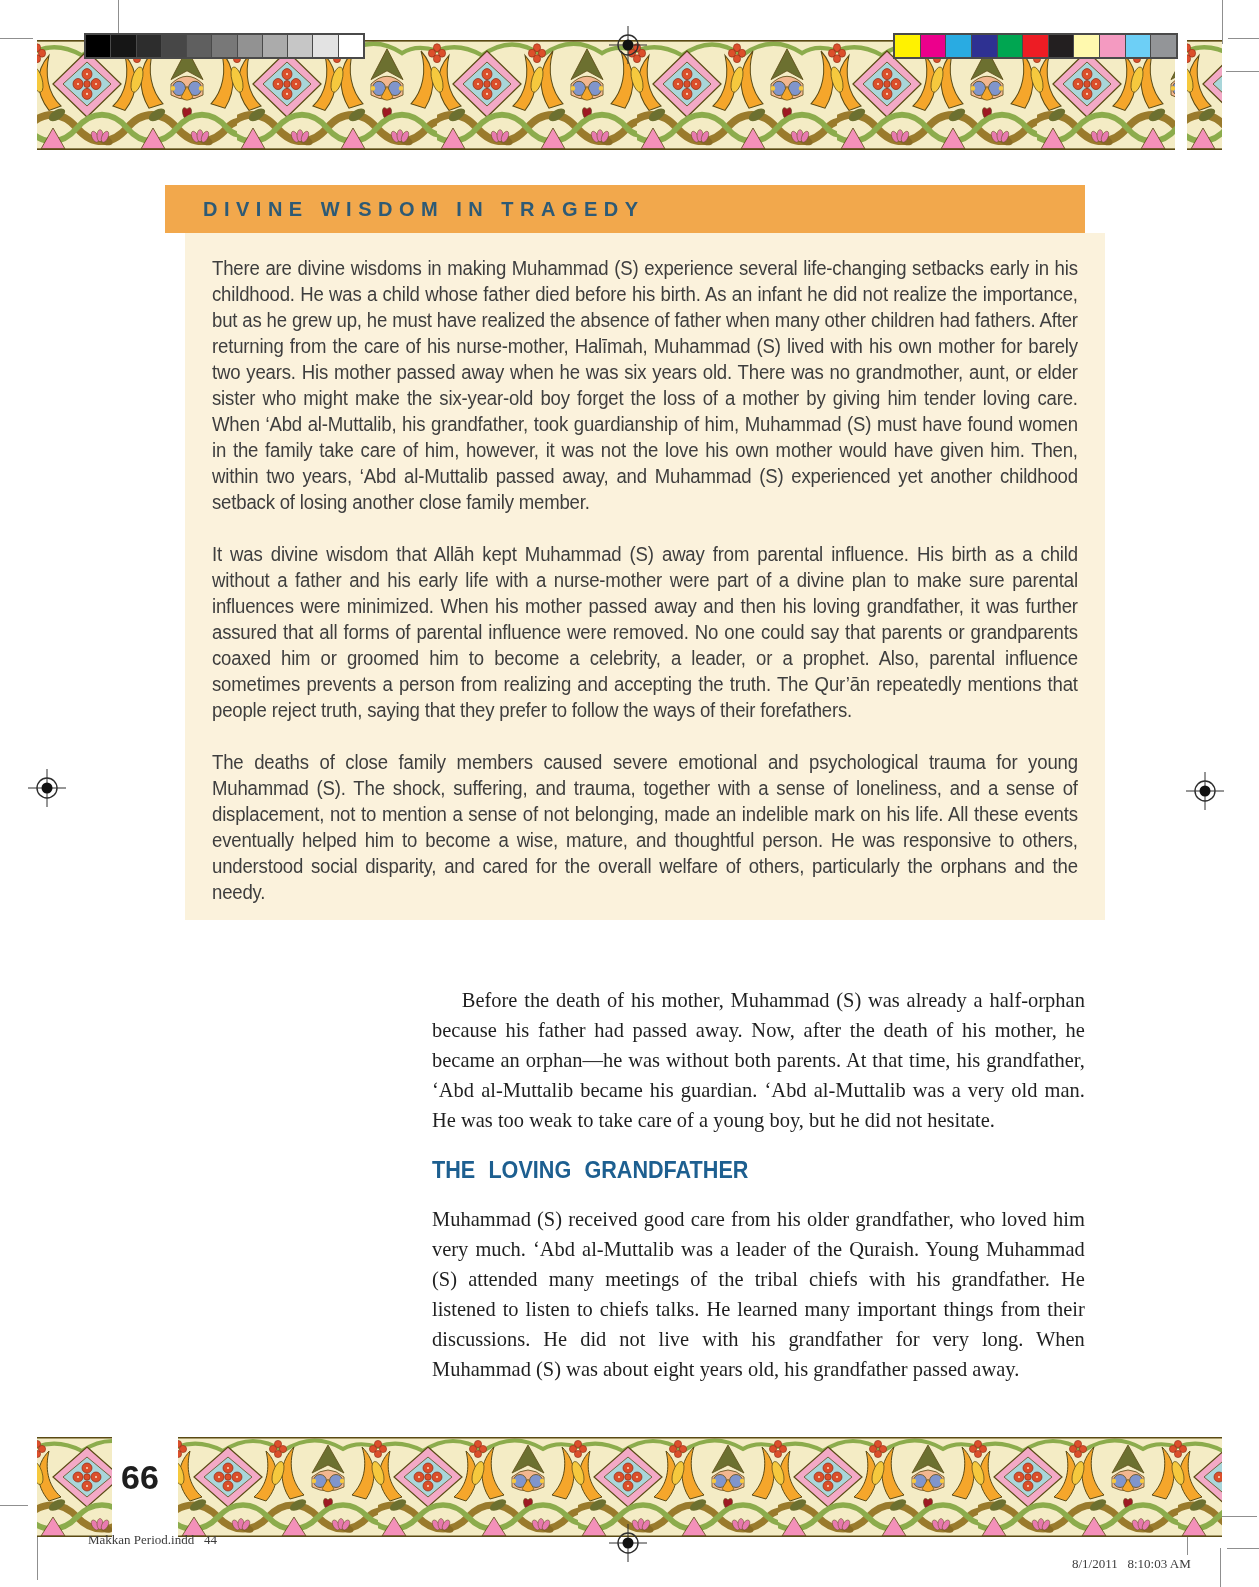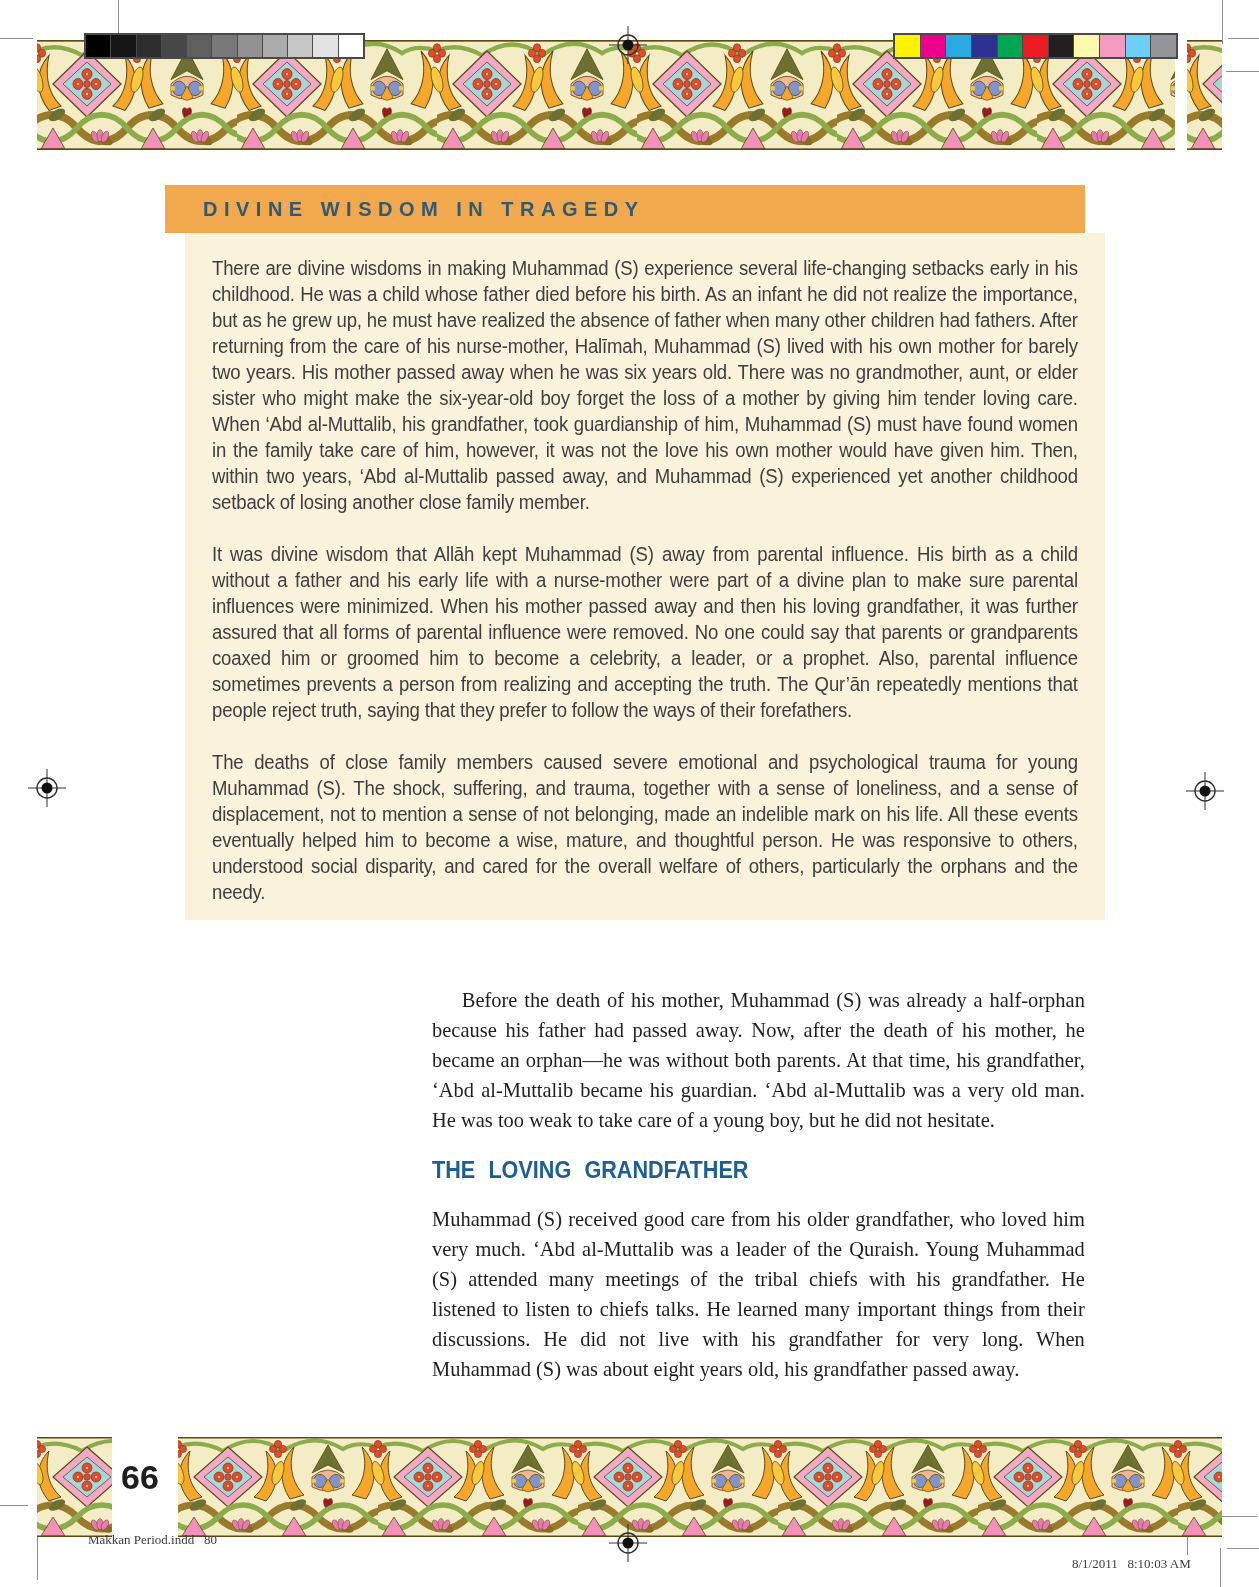--- a/index.html
+++ b/index.html
@@ -445,16 +445,16 @@
       <p>It was divine wisdom that Allāh kept Muhammad (S) away from parental influence. His birth as a child without a father and his early life with a nurse-mother were part of a divine plan to make sure parental influences were minimized. When his mother passed away and then his loving grandfather, it was further assured that all forms of parental influence were removed. No one could say that parents or grandparents coaxed him or groomed him to become a celebrity, a leader, or a prophet. Also, parental influence sometimes prevents a person from realizing and accepting the truth. The Qur’ān repeatedly mentions that people reject truth, saying that they prefer to follow the ways of their forefathers.</p>
       <p>The deaths of close family members caused severe emotional and psychological trauma for young Muhammad (S). The shock, suffering, and trauma, together with a sense of loneliness, and a sense of displacement, not to mention a sense of not belonging, made an indelible mark on his life. All these events eventually helped him to become a wise, mature, and thoughtful person. He was responsive to others, understood social disparity, and cared for the overall welfare of others, particularly the orphans and the needy.</p>
     </div>
   </div>
 
   <p class="serif intro">Before the death of his mother, Muhammad (S) was already a half-orphan because his father had passed away. Now, after the death of his mother, he became an orphan—he was without both parents. At that time, his grandfather, ‘Abd al-Muttalib became his guardian. ‘Abd al-Muttalib was a very old man. He was too weak to take care of a young boy, but he did not hesitate.</p>
   <h3 class="section-heading">THE LOVING GRANDFATHER</h3>
   <p class="serif section-para">Muhammad (S) received good care from his older grandfather, who loved him very much. ‘Abd al-Muttalib was a leader of the Quraish. Young Muhammad (S) attended many meetings of the tribal chiefs with his grandfather. He listened to listen to chiefs talks. He learned many important things from their discussions. He did not live with his grandfather for very long. When Muhammad (S) was about eight years old, his grandfather passed away.</p>
 
   <div class="page-number">66</div>
-  <div class="slug" id="footer-left">Makkan Period.indd   80</div>
+  <div class="slug" id="footer-left">Makkan Period.indd   44</div>
   <div class="slug" id="footer-right">8/1/2011   8:10:03 AM</div>
 
 </div>
 
 </body></html>

